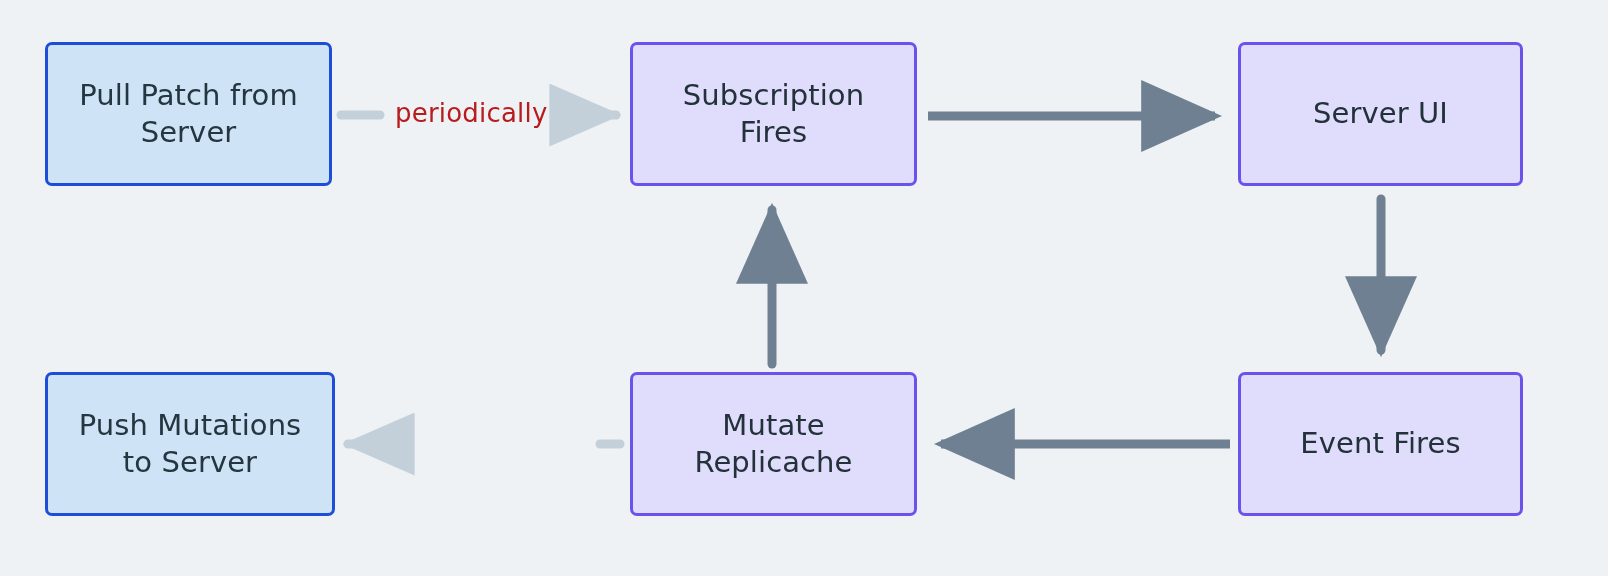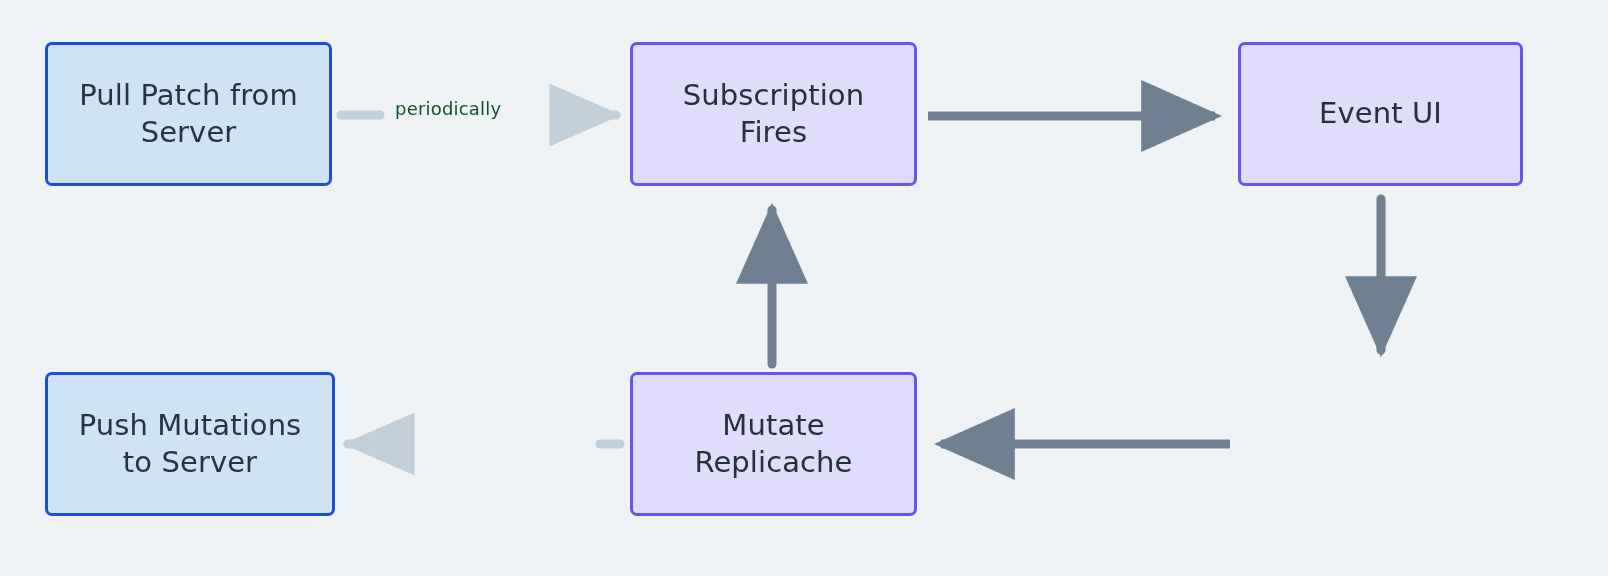--- a/index.html
+++ b/index.html
@@ -51,22 +51,22 @@
     font-size: 29px;
   }
   .node-purple {
     background: #e0dcfb;
     border: 3px solid #6b52ec;
     color: #22313a;
     font-size: 29px;
   }
   .edge-label {
     position: absolute;
-    color: #14532d;
-    font-size: 18px;
+    color: #b91c1c;
+    font-size: 26px;
     white-space: nowrap;
     background: transparent;
     letter-spacing: 0.2px;
   }
   #n-pull      { left: 45px;   top: 42px;  width: 287px; height: 144px; }
   #n-push      { left: 45px;   top: 372px; width: 290px; height: 144px; }
   #n-sub       { left: 630px;  top: 42px;  width: 287px; height: 144px; align-items: center; }
   #n-mutate    { left: 630px;  top: 372px; width: 287px; height: 144px; }
   #n-render    { left: 1238px; top: 42px;  width: 285px; height: 144px; }
   #n-event     { left: 1238px; top: 372px; width: 285px; height: 144px; }
@@ -129,20 +129,23 @@
     <span class="node-label">Subscription
 Fires</span>
   </div>
 
   <div class="node node-purple" id="n-mutate">
     <span class="node-label">Mutate
 Replicache</span>
   </div>
 
   <div class="node node-purple" id="n-render">
-    <span class="node-label">Event UI</span>
+    <span class="node-label">Server UI</span>
   </div>
 
+  <div class="node node-purple" id="n-event">
+    <span class="node-label">Event Fires</span>
+  </div>
 
   <div class="edge-label" id="lbl-periodically">periodically</div>
 
 
 </div>
 
 </body></html>

